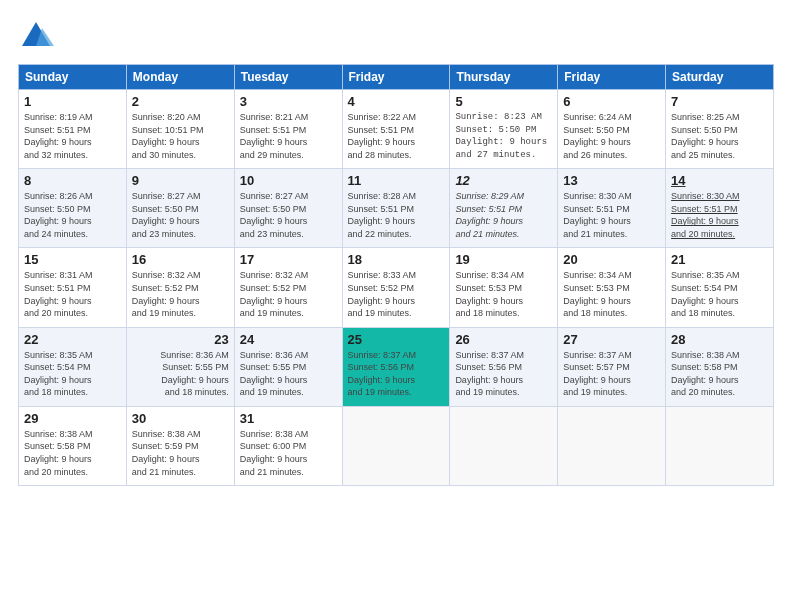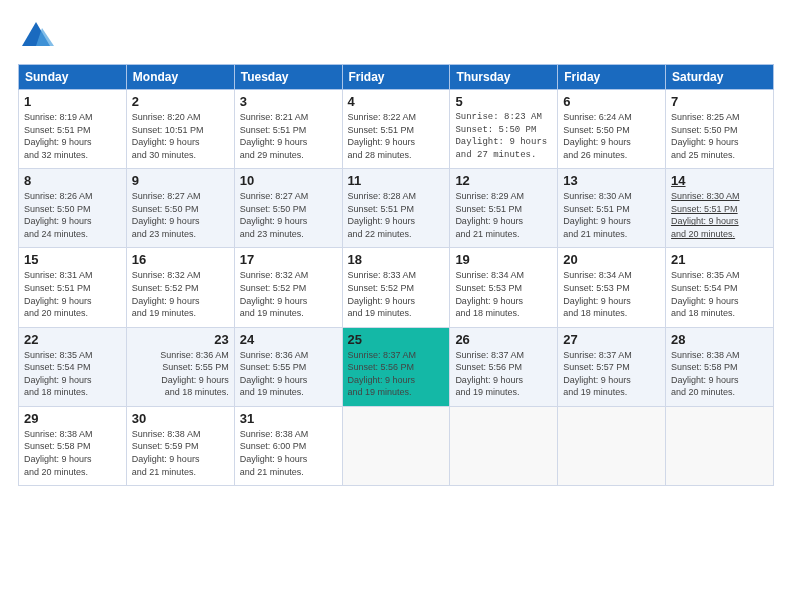--- a/index.html
+++ b/index.html
@@ -210,21 +210,21 @@
 Daylight: 9 hours
 and 23 minutes.</div>
           </td>
           <td style="background: rgb(240, 244, 250);">
             <span class="day-num">11</span>
             <div class="day-info" style="white-space: pre-line;">Sunrise: 8:28 AM
 Sunset: 5:51 PM
 Daylight: 9 hours
 and 22 minutes.</div>
           </td>
-          <td style="background: rgb(240, 244, 250);">
+          <td style="background: rgb(240, 244, 250); font-style: italic;">
             <span class="day-num">12</span>
             <div class="day-info" style="white-space: pre-line;">Sunrise: 8:29 AM
 Sunset: 5:51 PM
 Daylight: 9 hours
 and 21 minutes.</div>
           </td>
           <td style="background: rgb(240, 244, 250);">
             <span class="day-num">13</span>
             <div class="day-info" style="white-space: pre-line;">Sunrise: 8:30 AM
 Sunset: 5:51 PM

